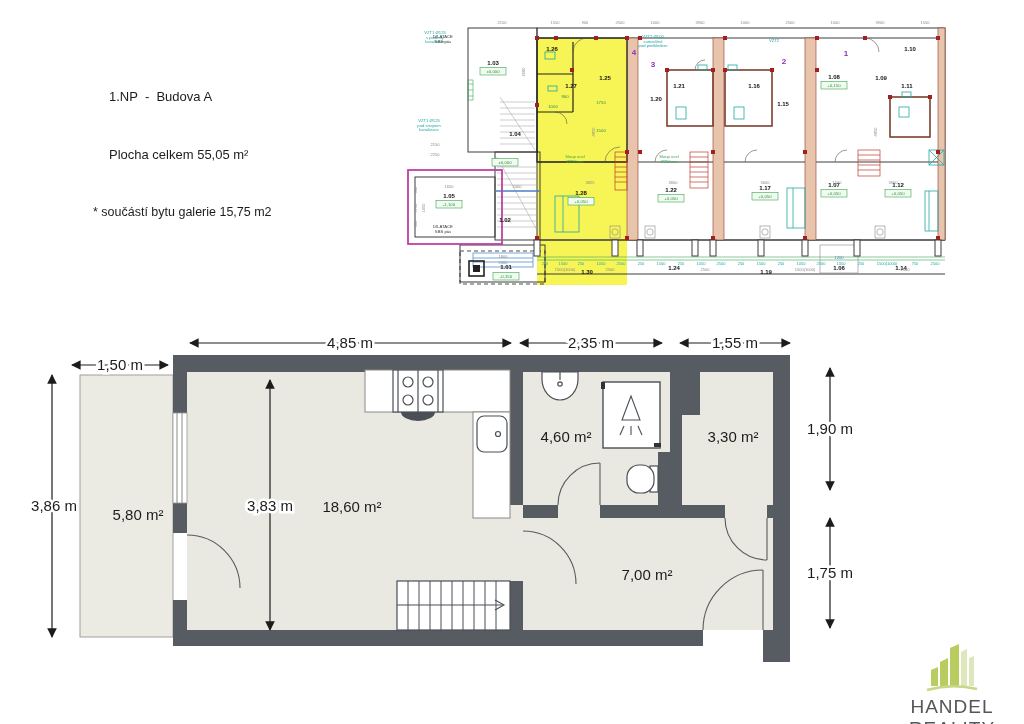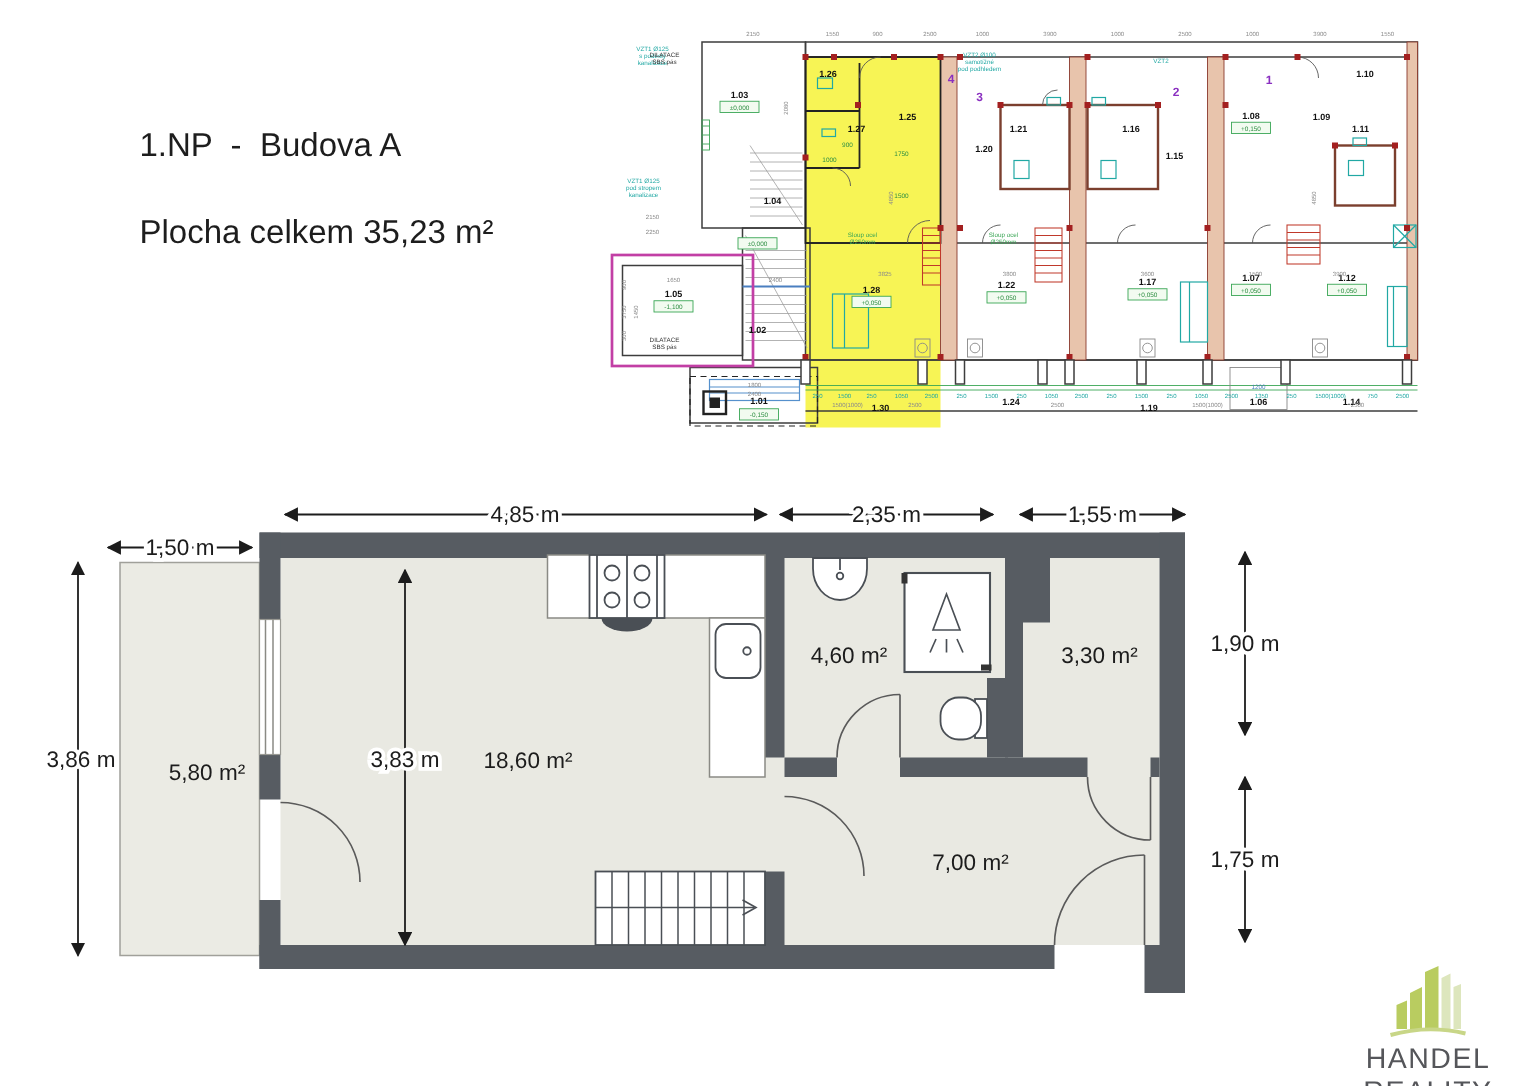--- a/index.html
+++ b/index.html
@@ -1,20 +1,20 @@
 <!DOCTYPE html>
 <html><head>
 <meta charset="utf-8">
 <style>
   html,body{margin:0;padding:0;background:#ffffff;}
   #page{position:relative;width:1024px;height:724px;background:#ffffff;overflow:hidden;
         font-family:"Liberation Sans",sans-serif;}
   
   #header{position:absolute;left:93px;top:50px;color:#1d1d1d;white-space:pre;}
-  #header .h-big{font-size:22px;line-height:22px;}
+  #header .h-big{font-size:13px;line-height:22px;margin-left:16px;}
   #header .h-small{font-size:12.5px;line-height:17px;margin-top:2px;}
   
   .mp-dim{font-family:"Liberation Sans",sans-serif;font-size:15px;fill:#1c1c1c;
           paint-order:stroke;stroke:#ffffff;stroke-width:5px;text-anchor:middle;}
   .mp-area{font-family:"Liberation Sans",sans-serif;font-size:15px;fill:#1c1c1c;text-anchor:middle;}
   .sp-room{font-family:"Liberation Sans",sans-serif;font-size:6px;font-weight:bold;fill:#111;text-anchor:middle;}
   .sp-unit{font-family:"Liberation Sans",sans-serif;font-size:8px;font-weight:bold;fill:#8a2fc0;text-anchor:middle;}
   .sp-elev{font-family:"Liberation Sans",sans-serif;font-size:4.3px;fill:#2e8f43;text-anchor:middle;}
   .sp-ann-teal{font-family:"Liberation Sans",sans-serif;font-size:4.2px;fill:#21a8a4;text-anchor:middle;}
   .sp-ann-green{font-family:"Liberation Sans",sans-serif;font-size:4.2px;fill:#3aa655;text-anchor:middle;}
@@ -27,21 +27,22 @@
   #logo .l-name{font-size:19px;letter-spacing:1px;color:#55565a;margin-top:2px;}
   #logo .l-tag{font-size:6.4px;letter-spacing:2.5px;color:#98a57e;margin-top:3px;}
 </style>
 </head>
 <body>
 
 <div id="page">
 
   <div id="header">
     <div class="h-big">1.NP  -  Budova A</div>
-    <div class="h-big">Plocha celkem 35,23 m²</div>
+    <div class="h-big">Plocha celkem 55,05 m²</div>
+    <div class="h-small">* součástí bytu galerie 15,75 m2</div>
   </div>
 
   <svg id="siteplan" style="position:absolute;left:405px;top:12px;" width="615" height="285" viewBox="0 0 615 285">
 
     <rect x="132" y="26" width="90" height="247" fill="#f7f455"></rect>
 
     <g stroke="#3d3d3d" stroke-width="1" fill="none">
       <rect x="132" y="16" width="408" height="212"></rect>
       <rect x="63" y="16" width="69" height="124"></rect>
       <rect x="90" y="140" width="45" height="88"></rect>

